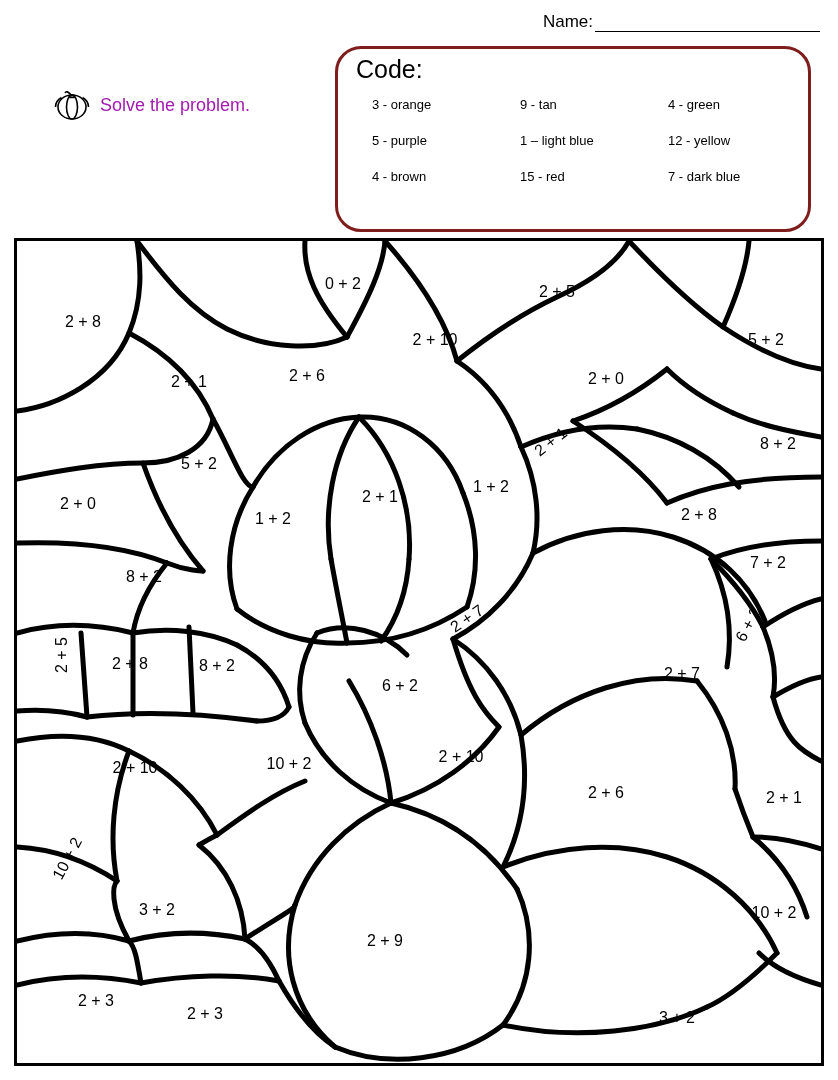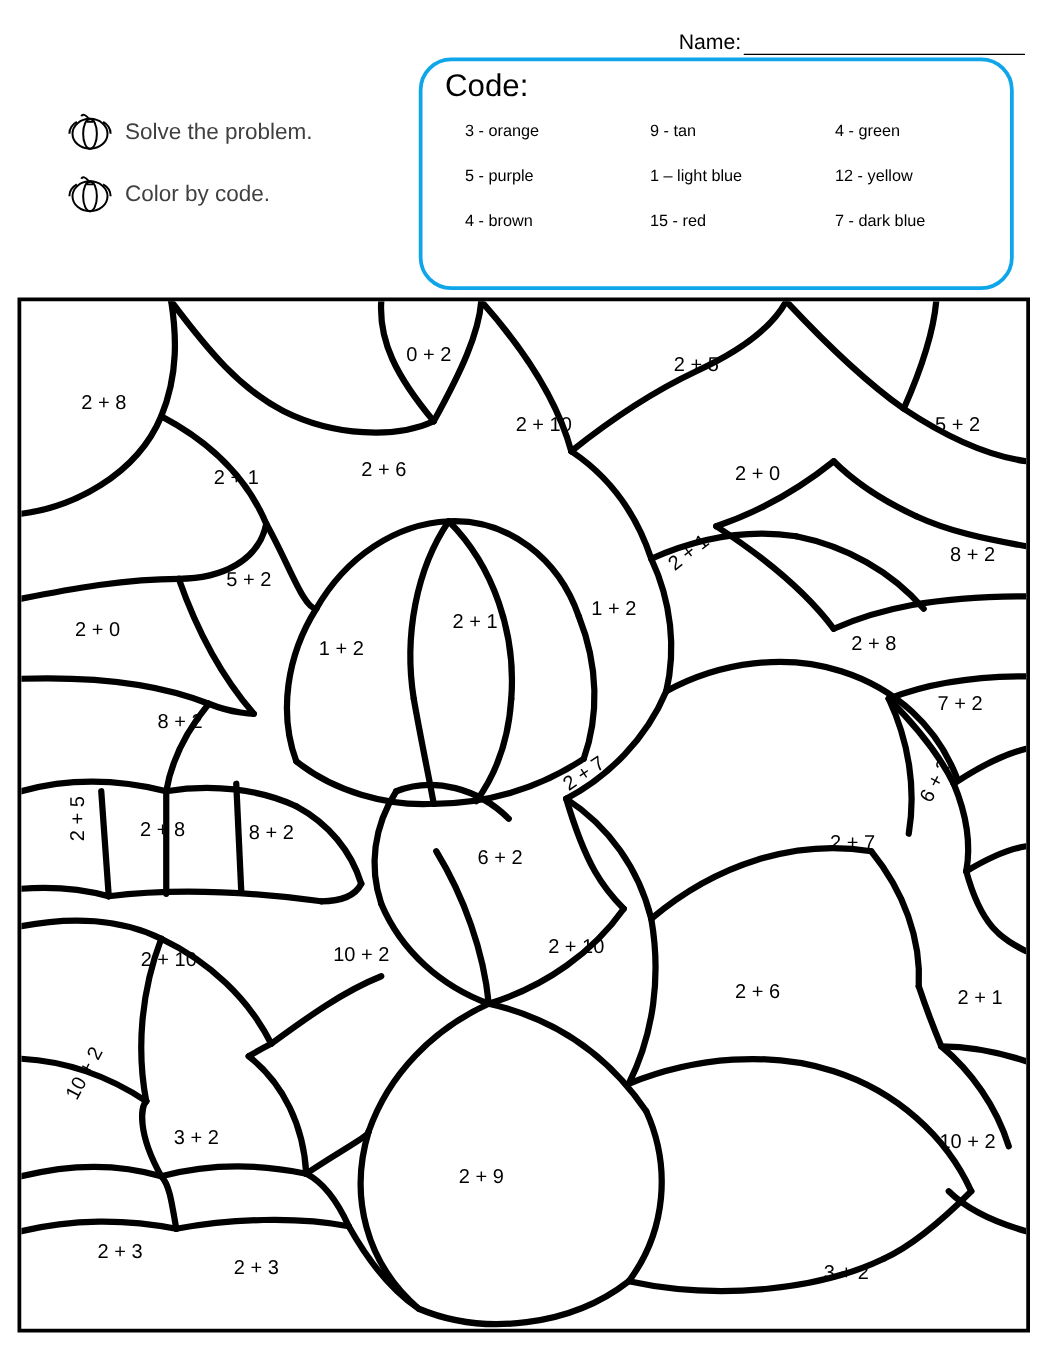--- a/index.html
+++ b/index.html
@@ -28,21 +28,21 @@
     top: 12px;
     width: 300px;
     font-size: 25px;
     line-height: 30px;
     font-weight: 400;
     color: #222;
   }
   .name-row {
     position: absolute;
     right: 18px;
-    top: 24px;
+    top: 12px;
     width: 360px;
     display: flex;
     align-items: flex-end;
     justify-content: flex-end;
     font-size: 17px;
   }
   .name-label {
     margin-right: 2px;
   }
   .name-line {
@@ -65,31 +65,31 @@
     margin-bottom: 16px;
   }
   .pumpkin-icon {
     width: 40px;
     height: 34px;
     flex: 0 0 40px;
     margin-right: 8px;
   }
   .instr-text {
     font-size: 18px;
-    color: #404040;
+    color: #a21caf;
   }
 
   
   .code-box {
     position: absolute;
     left: 335px;
     top: 46px;
     width: 476px;
     height: 186px;
-    border: 3px solid #0ea5e9;
+    border: 3px solid #7f1d1d;
     border-radius: 26px;
     box-sizing: border-box;
     background: #fff;
   }
   .code-title {
     position: absolute;
     left: 18px;
     top: 6px;
     font-size: 25px;
   }
@@ -148,35 +148,20 @@
             <path d="M20 8 C16 3 14 3 13 5"></path>
             <ellipse cx="20" cy="19" rx="14" ry="12"></ellipse>
             <ellipse cx="20" cy="19" rx="5.5" ry="12"></ellipse>
             <path d="M9.5 9.5 C5 12 3.5 15 3.5 19"></path>
             <path d="M30.5 9.5 C35 12 36.5 15 36.5 19"></path>
             <path d="M18 7.5 h4 v2 h-4 z" stroke-width="1.4"></path>
           </g>
         </svg>
       </span>
       <span class="instr-text">Solve the problem.</span>
-    </div>
-    <div class="instr-row">
-      <span class="pumpkin-icon">
-        <svg viewBox="0 0 40 34" width="40" height="34">
-          <g fill="none" stroke="#000" stroke-width="1.6">
-            <path d="M20 8 C16 3 14 3 13 5"></path>
-            <ellipse cx="20" cy="19" rx="14" ry="12"></ellipse>
-            <ellipse cx="20" cy="19" rx="5.5" ry="12"></ellipse>
-            <path d="M9.5 9.5 C5 12 3.5 15 3.5 19"></path>
-            <path d="M30.5 9.5 C35 12 36.5 15 36.5 19"></path>
-            <path d="M18 7.5 h4 v2 h-4 z" stroke-width="1.4"></path>
-          </g>
-        </svg>
-      </span>
-      <span class="instr-text">Color by code.</span>
     </div>
   </div>
 
   <div class="code-box">
     <div class="code-title">Code:</div>
     <div class="code-grid">
       <div class="code-cell">3 - orange</div>
       <div class="code-cell">9 - tan</div>
       <div class="code-cell">4 - green</div>
       <div class="code-cell">5 - purple</div>

